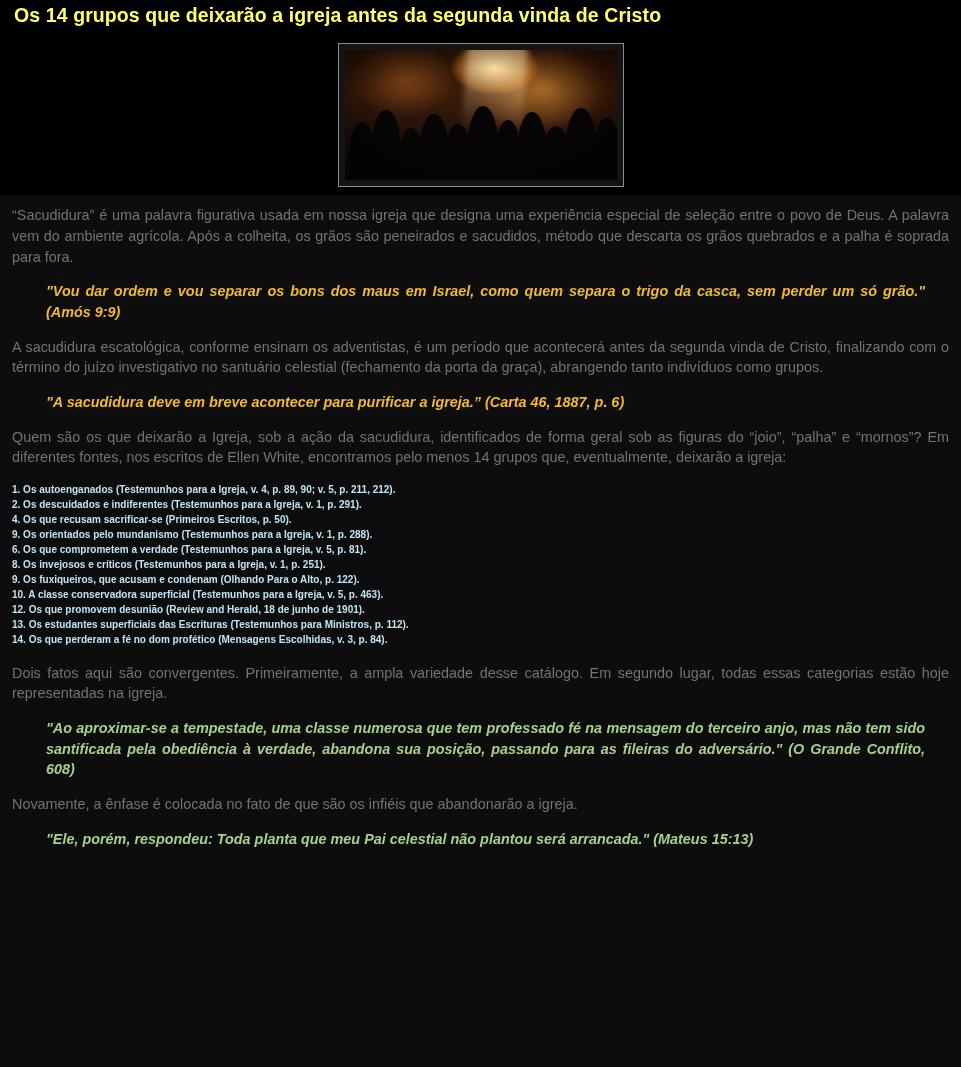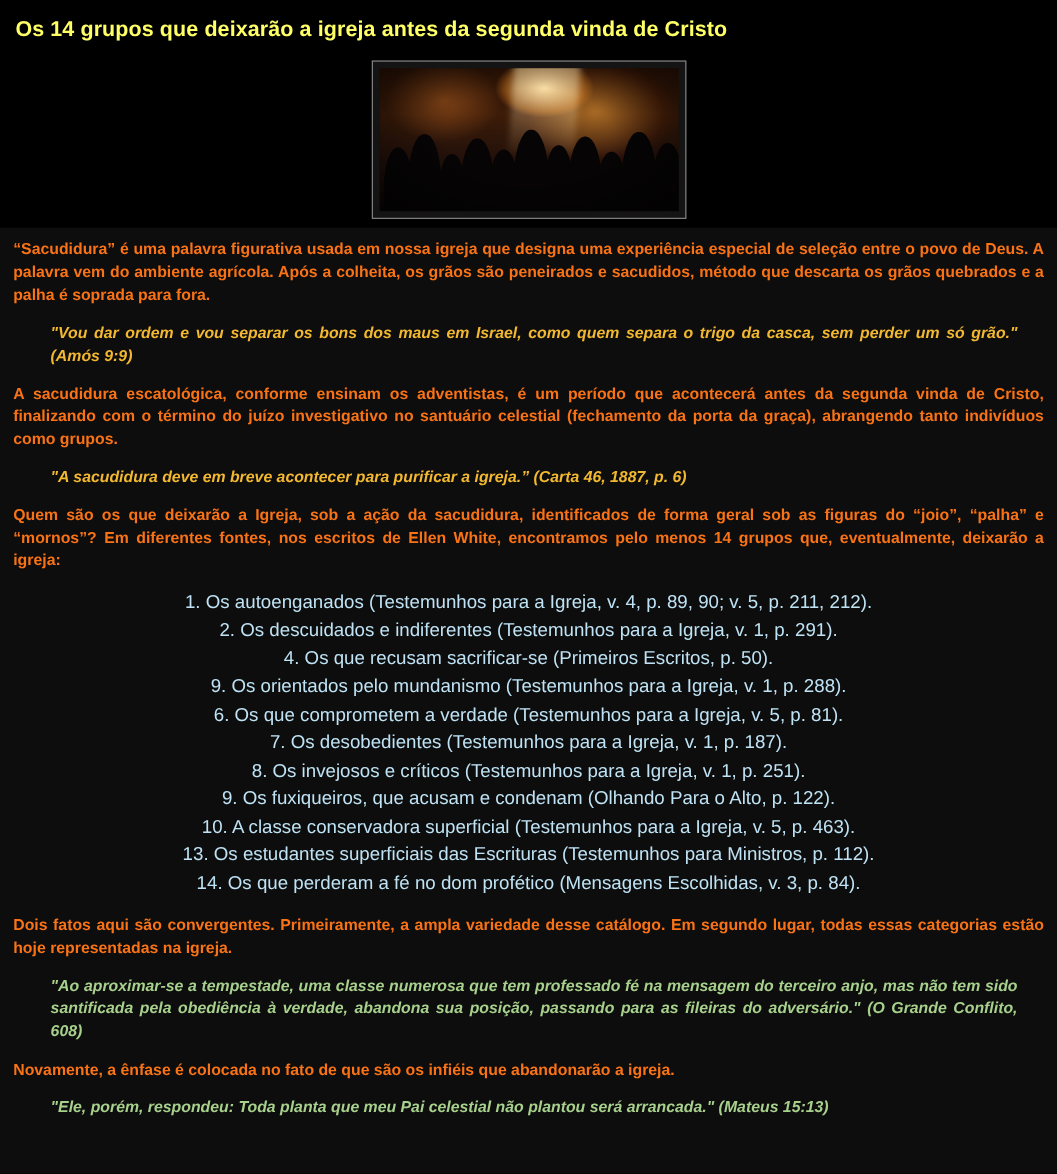--- a/index.html
+++ b/index.html
@@ -16,21 +16,21 @@
   .page {
     position: relative;
     width: 961px;
     min-height: 1067px;
     background: #0d0d0d;
     box-sizing: border-box;
   }
   
   .title-band {
     background: #000000;
-    padding: 16px 14px 10px 14px;
+    padding: 4px 14px 10px 14px;
   }
   .title-band h1 {
     margin: 0;
     font-size: 19.5px;
     font-weight: bold;
     color: #ffff66;
     letter-spacing: 0.1px;
     line-height: 1.2;
   }
   
@@ -91,47 +91,46 @@
     background: radial-gradient(ellipse at 50% 45%, rgba(0,0,0,0) 40%, rgba(0,0,0,0.55) 100%);
   }
   
   .content {
     padding: 10px 12px 26px 12px;
   }
   p.para {
     margin: 0 0 14px 0;
     font-size: 14.4px;
     line-height: 1.43;
-    font-weight: bold;
-    color: #f97316;
+    font-weight: normal;
+    color: #737373;
     text-align: justify;
   }
   .quote {
     margin: 0 0 14px 34px;
     padding-right: 24px;
     font-size: 14.4px;
     line-height: 1.44;
     font-style: italic;
     font-weight: bold;
     text-align: justify;
   }
   .quote.amber { color: #f2b830; }
   .quote.green { color: #a7d08c; }
   .list {
     margin: 4px 0 16px 0;
     padding: 0;
     list-style: none;
   }
   .list li {
-    font-size: 17px;
+    font-size: 10px;
     line-height: 1.5;
-    font-weight: normal;
+    font-weight: bold;
     color: #bfe3f5;
     white-space: nowrap;
-    text-align: center;
   }
 </style>
 </head>
 <body>
 
 <div class="page">
 
   <div class="title-band">
     <h1>Os 14 grupos que deixarão a igreja antes da segunda vinda de Cristo</h1>
   </div>
@@ -170,24 +169,24 @@
     <div class="quote amber">"A sacudidura deve em breve acontecer para purificar a igreja.” (Carta 46, 1887, p. 6)</div>
 
     <p class="para">Quem são os que deixarão a Igreja, sob a ação da sacudidura, identificados de forma geral sob as figuras do “joio”, “palha” e “mornos”? Em diferentes fontes, nos escritos de Ellen White, encontramos pelo menos 14 grupos que, eventualmente, deixarão a igreja:</p>
 
     <ul class="list">
       <li>1. Os autoenganados (Testemunhos para a Igreja, v. 4, p. 89, 90; v. 5, p. 211, 212).</li>
       <li>2. Os descuidados e indiferentes (Testemunhos para a Igreja, v. 1, p. 291).</li>
       <li>4. Os que recusam sacrificar-se (Primeiros Escritos, p. 50).</li>
       <li>9. Os orientados pelo mundanismo (Testemunhos para a Igreja, v. 1, p. 288).</li>
       <li>6. Os que comprometem a verdade (Testemunhos para a Igreja, v. 5, p. 81).</li>
-      <li>7. Os desobedientes (Testemunhos para a Igreja, v. 1, p. 187).</li>
       <li>8. Os invejosos e críticos (Testemunhos para a Igreja, v. 1, p. 251).</li>
       <li>9. Os fuxiqueiros, que acusam e condenam (Olhando Para o Alto, p. 122).</li>
       <li>10. A classe conservadora superficial (Testemunhos para a Igreja, v. 5, p. 463).</li>
+      <li>12. Os que promovem desunião (Review and Herald, 18 de junho de 1901).</li>
       <li>13. Os estudantes superficiais das Escrituras (Testemunhos para Ministros, p. 112).</li>
       <li>14. Os que perderam a fé no dom profético (Mensagens Escolhidas, v. 3, p. 84).</li>
     </ul>
 
     <p class="para">Dois fatos aqui são convergentes. Primeiramente, a ampla variedade desse catálogo. Em segundo lugar, todas essas categorias estão hoje representadas na igreja.</p>
 
     <div class="quote green">"Ao aproximar-se a tempestade, uma classe numerosa que tem professado fé na mensagem do terceiro anjo, mas não tem sido santificada pela obediência à verdade, abandona sua posição, passando para as fileiras do adversário." (O Grande Conflito, 608)</div>
 
     <p class="para">Novamente, a ênfase é colocada no fato de que são os infiéis que abandonarão a igreja.</p>
 

